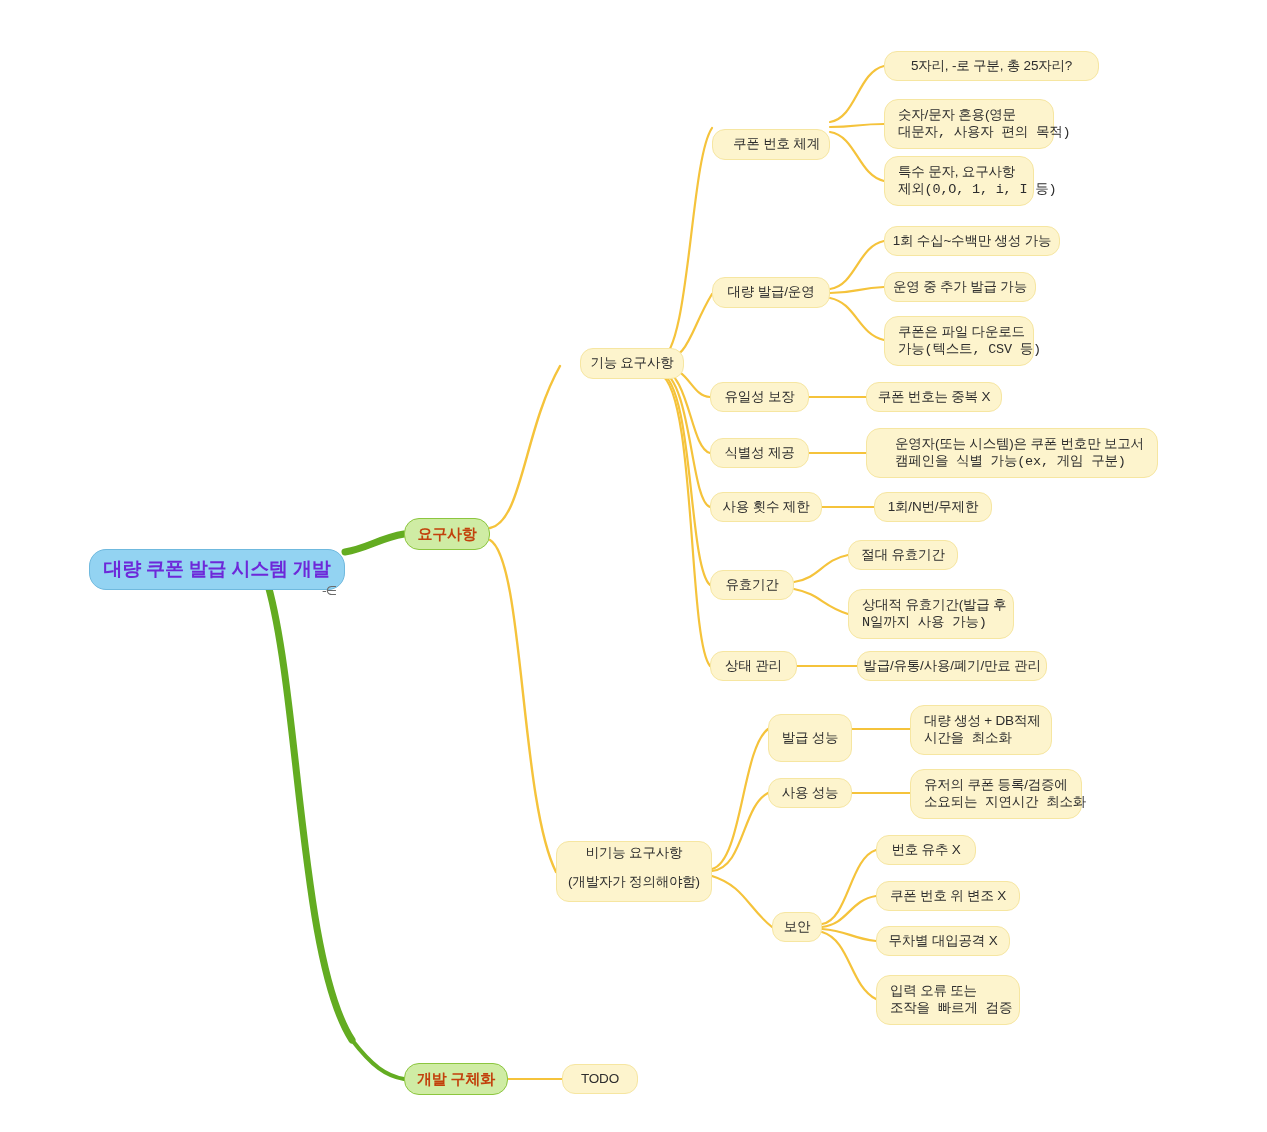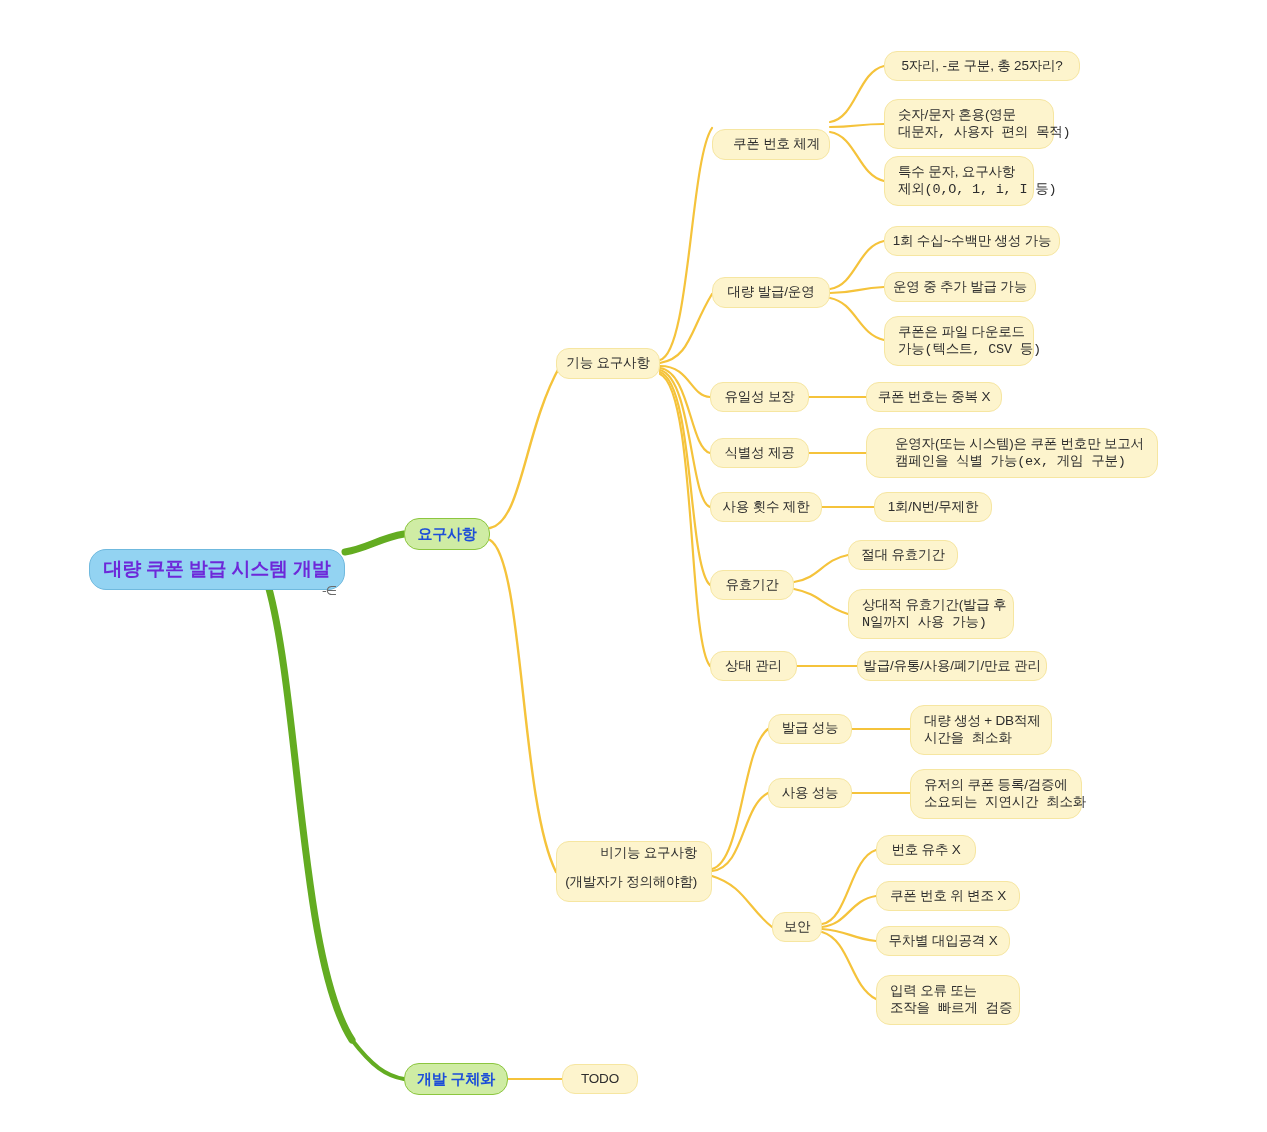--- a/index.html
+++ b/index.html
@@ -51,42 +51,42 @@
     padding: 7px 16px 9px 16px;
     letter-spacing: -0.2px;
   }
   
   .n-green {
     background: #cfeca4;
     border: 1.3px solid #8cc63f;
     border-radius: 15px;
     font-size: 15px;
     font-weight: bold;
-    color: #1d4ed8;
+    color: #c2410c;
     padding: 5px 14px 6px 14px;
     letter-spacing: -0.2px;
   }
   
   .n-yellow {
     background: #fdf4cd;
     border: 1.1px solid #f6e6a1;
     border-radius: 13px;
     font-size: 13.5px;
     color: #2d2d2d;
     padding: 5px 13px 6px 13px;
     letter-spacing: -0.2px;
   }
   .n-yellow.multi { border-radius: 14px; }
 
   .node .line2 { display: block; font-family: Liberation Mono, monospace; }
 
   
   .n-split {
     padding: 0 14px 8px 14px;
-    align-items: flex-end;
+    align-items: center;
   }
   .n-split .top {
     text-align: left;
     padding-bottom: 5px;
   }
   .n-split .rule {
     height: 0;
     border-top: 1.1px solid #e3cf76;
     margin: 0 2px 5px 2px;
   }
@@ -168,21 +168,21 @@
   <div class="collapse-handle" style="left:322px; top:583px;">-∈</div>
 
   <div class="node n-green center-text" style="left:404px; top:518px; width:86px; height:32px;">
     <span>요구사항</span>
   </div>
 
   <div class="node n-green center-text" style="left:404px; top:1063px; width:104px; height:32px;">
     <span>개발 구체화</span>
   </div>
 
-  <div class="node n-yellow center-text" style="left:556px; top:348px; width:104px; height:31px;">
+  <div class="node n-yellow center-text" style="left:580px; top:348px; width:104px; height:31px;font-family:Liberation Serif, serif;">
     <span>기능 요구사항</span>
   </div>
 
   <div class="node n-yellow n-split" style="left:556px; top:841px; width:156px; height:61px;">
     <span class="top">비기능 요구사항</span>
     <div class="rule"></div>
     <span class="bottom">(개발자가 정의해야함)</span>
   </div>
 
   <div class="node n-yellow center-text" style="left:562px; top:1064px; width:76px; height:30px;">
@@ -210,21 +210,21 @@
   </div>
 
   <div class="node n-yellow center-text" style="left:710px; top:570px; width:84px; height:30px;">
     <span>유효기간</span>
   </div>
 
   <div class="node n-yellow center-text" style="left:710px; top:651px; width:87px; height:30px;">
     <span>상태 관리</span>
   </div>
 
-  <div class="node n-yellow center-text" style="left:884px; top:51px; width:196px; height:30px;">
+  <div class="node n-yellow center-text" style="left:884px; top:51px; width:215px; height:30px;">
     <span>5자리, -로 구분, 총 25자리?</span>
   </div>
 
   <div class="node n-yellow multi" style="left:884px; top:99px; width:170px; height:50px;">
     <span>숫자/문자 혼용(영문</span>
     <span class="line2">대문자, 사용자 편의 목적)</span>
   </div>
 
   <div class="node n-yellow multi" style="left:884px; top:156px; width:150px; height:50px;">
     <span>특수 문자, 요구사항</span>
@@ -263,21 +263,21 @@
 
   <div class="node n-yellow multi" style="left:848px; top:589px; width:166px; height:50px;">
     <span>상대적 유효기간(발급 후</span>
     <span class="line2">N일까지 사용 가능)</span>
   </div>
 
   <div class="node n-yellow center-text" style="left:857px; top:651px; width:190px; height:30px;">
     <span>발급/유통/사용/폐기/만료 관리</span>
   </div>
 
-  <div class="node n-yellow center-text" style="left:768px; top:714px; width:84px; height:30px;justify-content:flex-end;">
+  <div class="node n-yellow center-text" style="left:768px; top:714px; width:84px; height:48px;">
     <span>발급 성능</span>
   </div>
 
   <div class="node n-yellow center-text" style="left:768px; top:778px; width:84px; height:30px;">
     <span>사용 성능</span>
   </div>
 
   <div class="node n-yellow center-text" style="left:772px; top:912px; width:50px; height:30px;">
     <span>보안</span>
   </div>

